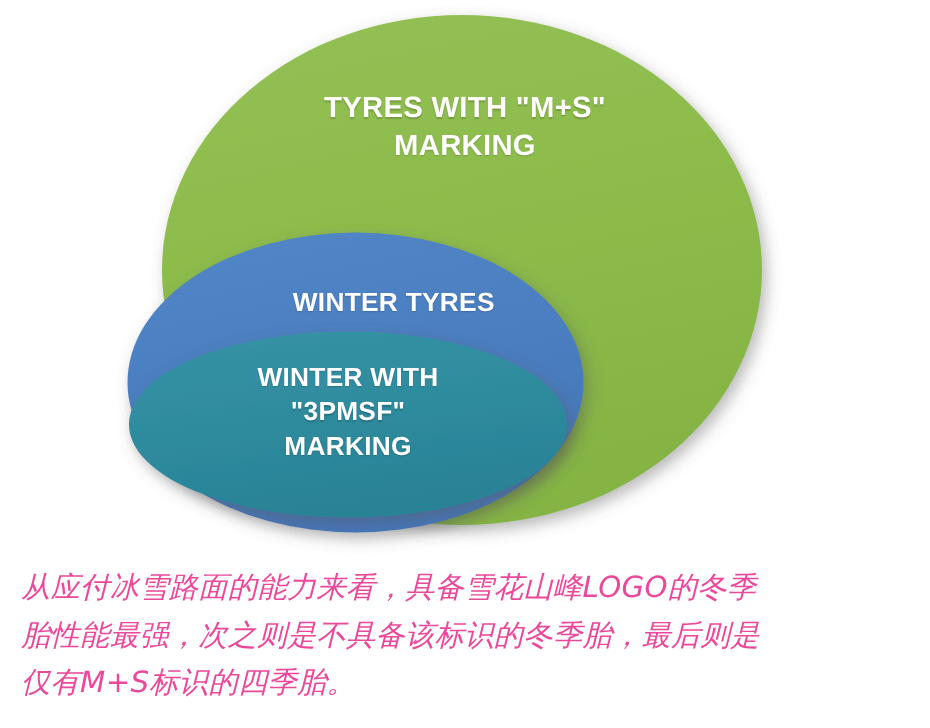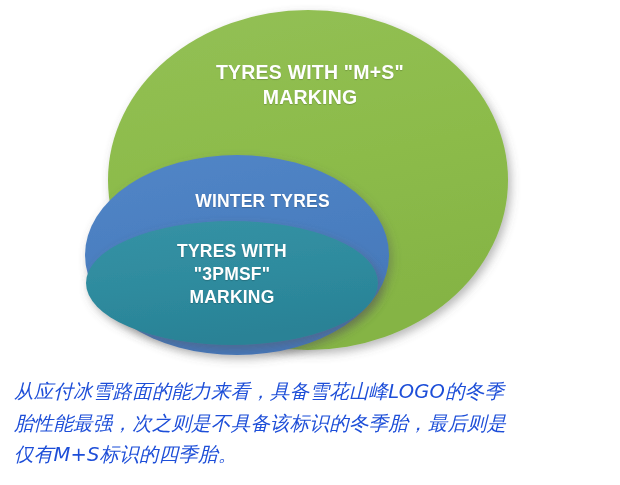--- a/index.html
+++ b/index.html
@@ -72,21 +72,21 @@
   }
 
   
   .caption {
     position: absolute;
     left: 0;
     top: 376px;
     width: 524px;
     padding: 0 12px 0 14px;
     box-sizing: border-box;
-    color: #1d4ed8;
+    color: #ec4899;
     font-family: "DejaVu Sans", "Liberation Sans", sans-serif;
     font-style: italic;
     font-size: 19.5px;
     line-height: 1.62;
     letter-spacing: 0.2px;
   }
 </style>
 </head>
 <body>
 
@@ -121,21 +121,21 @@
       <ellipse cx="237" cy="255" rx="152" ry="100" fill="url(#blueGrad)" filter="url(#softShadow)"></ellipse>
 
       <ellipse cx="232" cy="283" rx="146" ry="62" fill="url(#tealGrad)" filter="url(#softShadow)"></ellipse>
     </svg>
 
     <div class="venn-label label-outer">TYRES WITH "M+S"
 MARKING</div>
 
     <div class="venn-label label-middle">WINTER TYRES</div>
 
-    <div class="venn-label label-inner">TYRES WITH
+    <div class="venn-label label-inner">WINTER WITH
 "3PMSF"
 MARKING</div>
 
   </div>
 
   <div class="caption">从应付冰雪路面的能力来看，具备雪花山峰LOGO的冬季胎性能最强，次之则是不具备该标识的冬季胎，最后则是仅有M+S标识的四季胎。</div>
 
 </div>
 
 </body></html>

